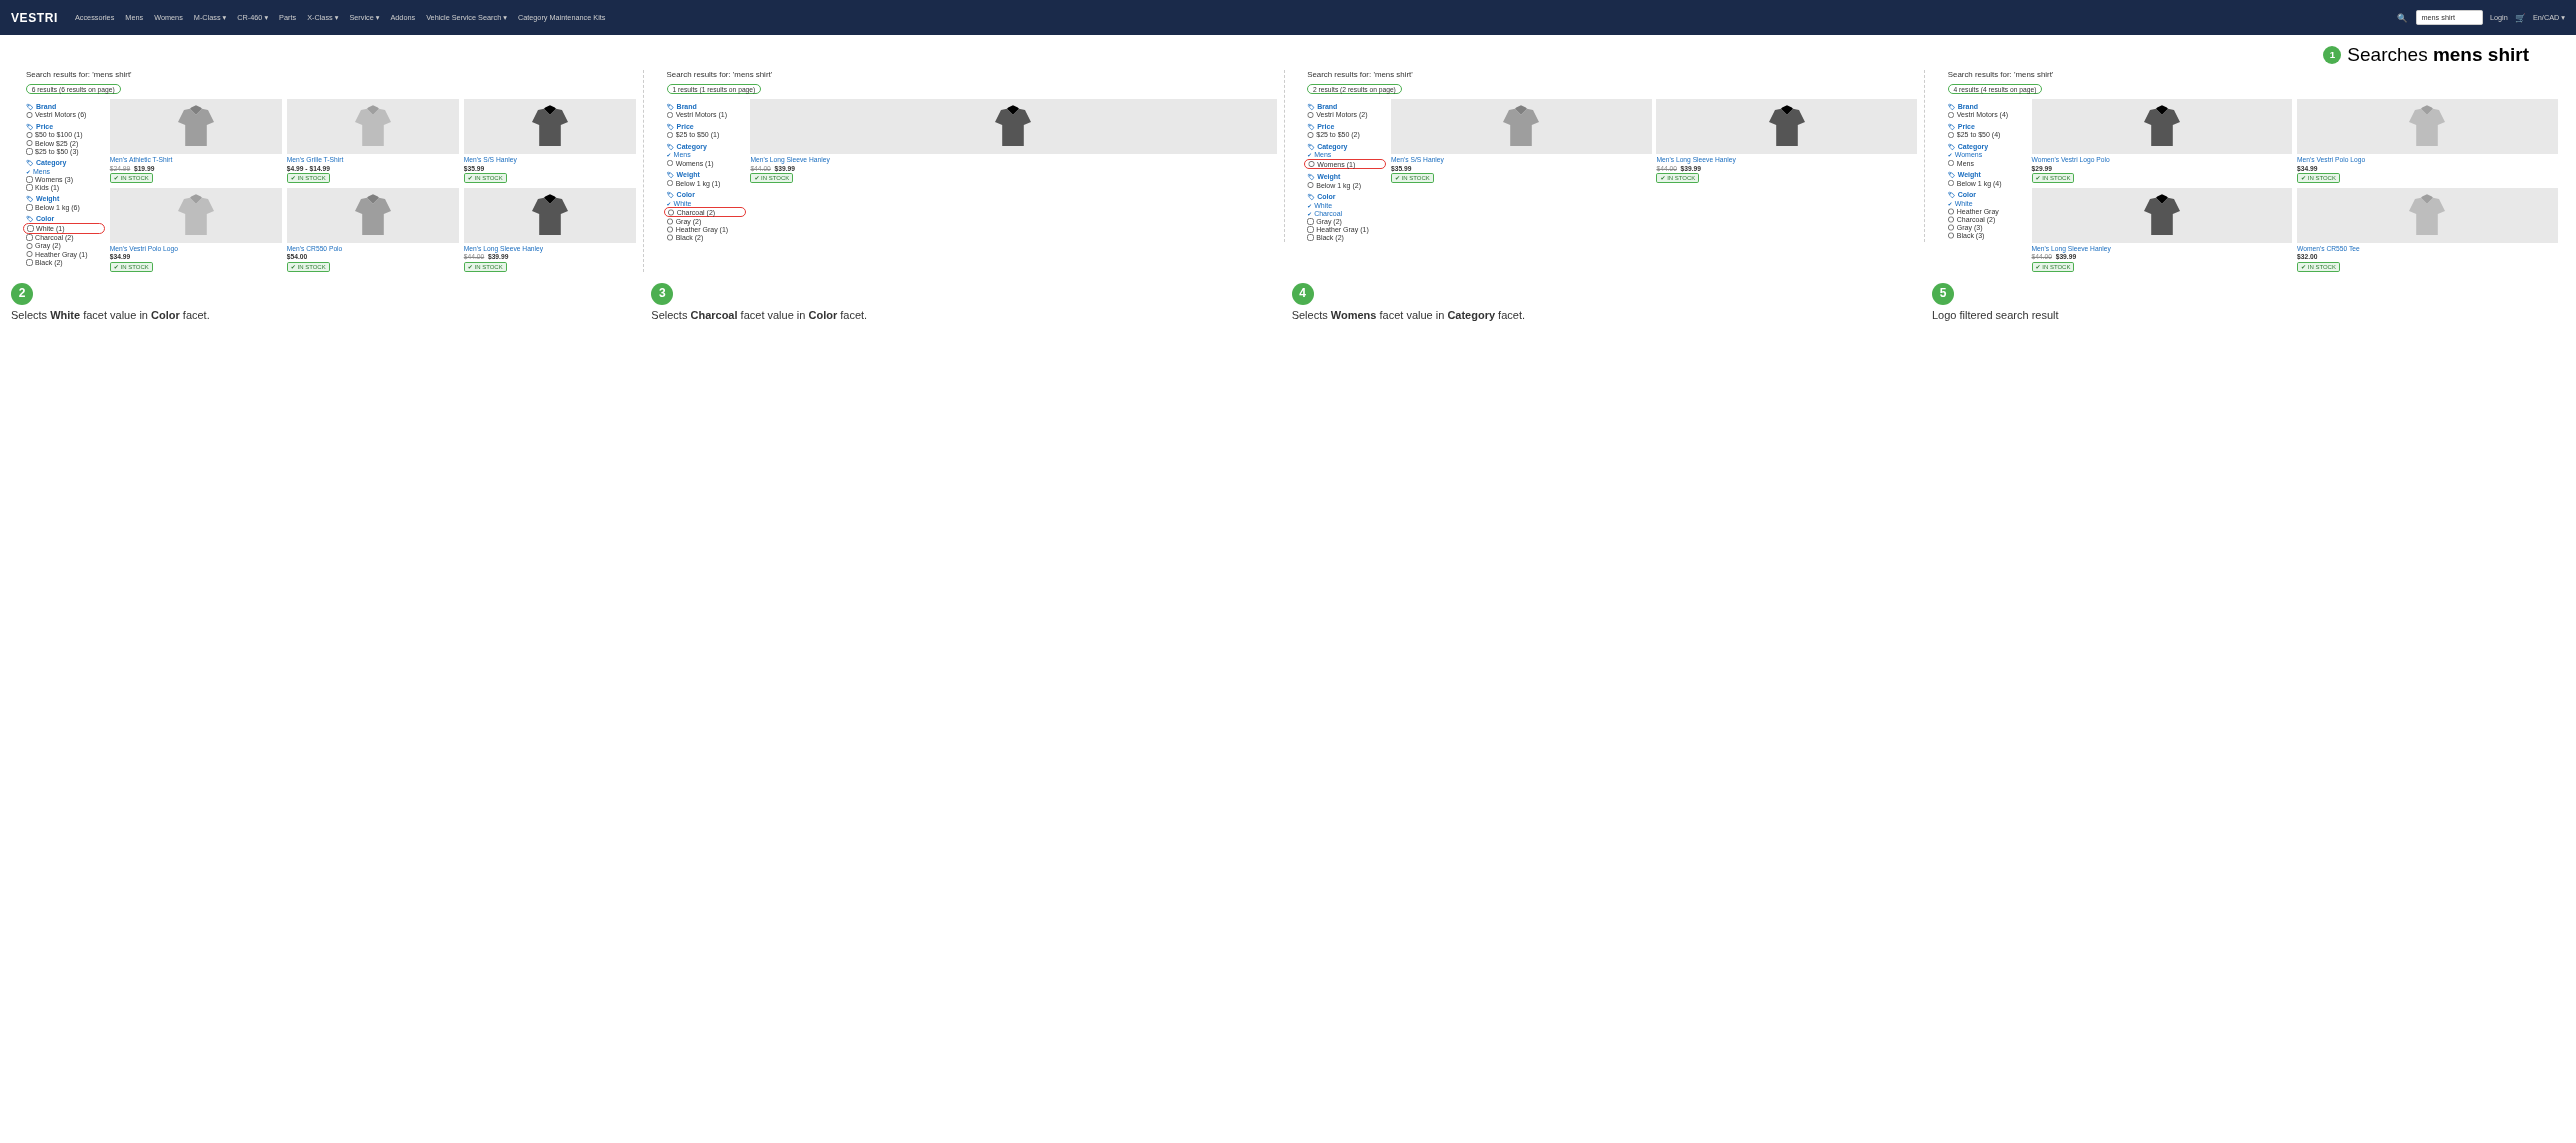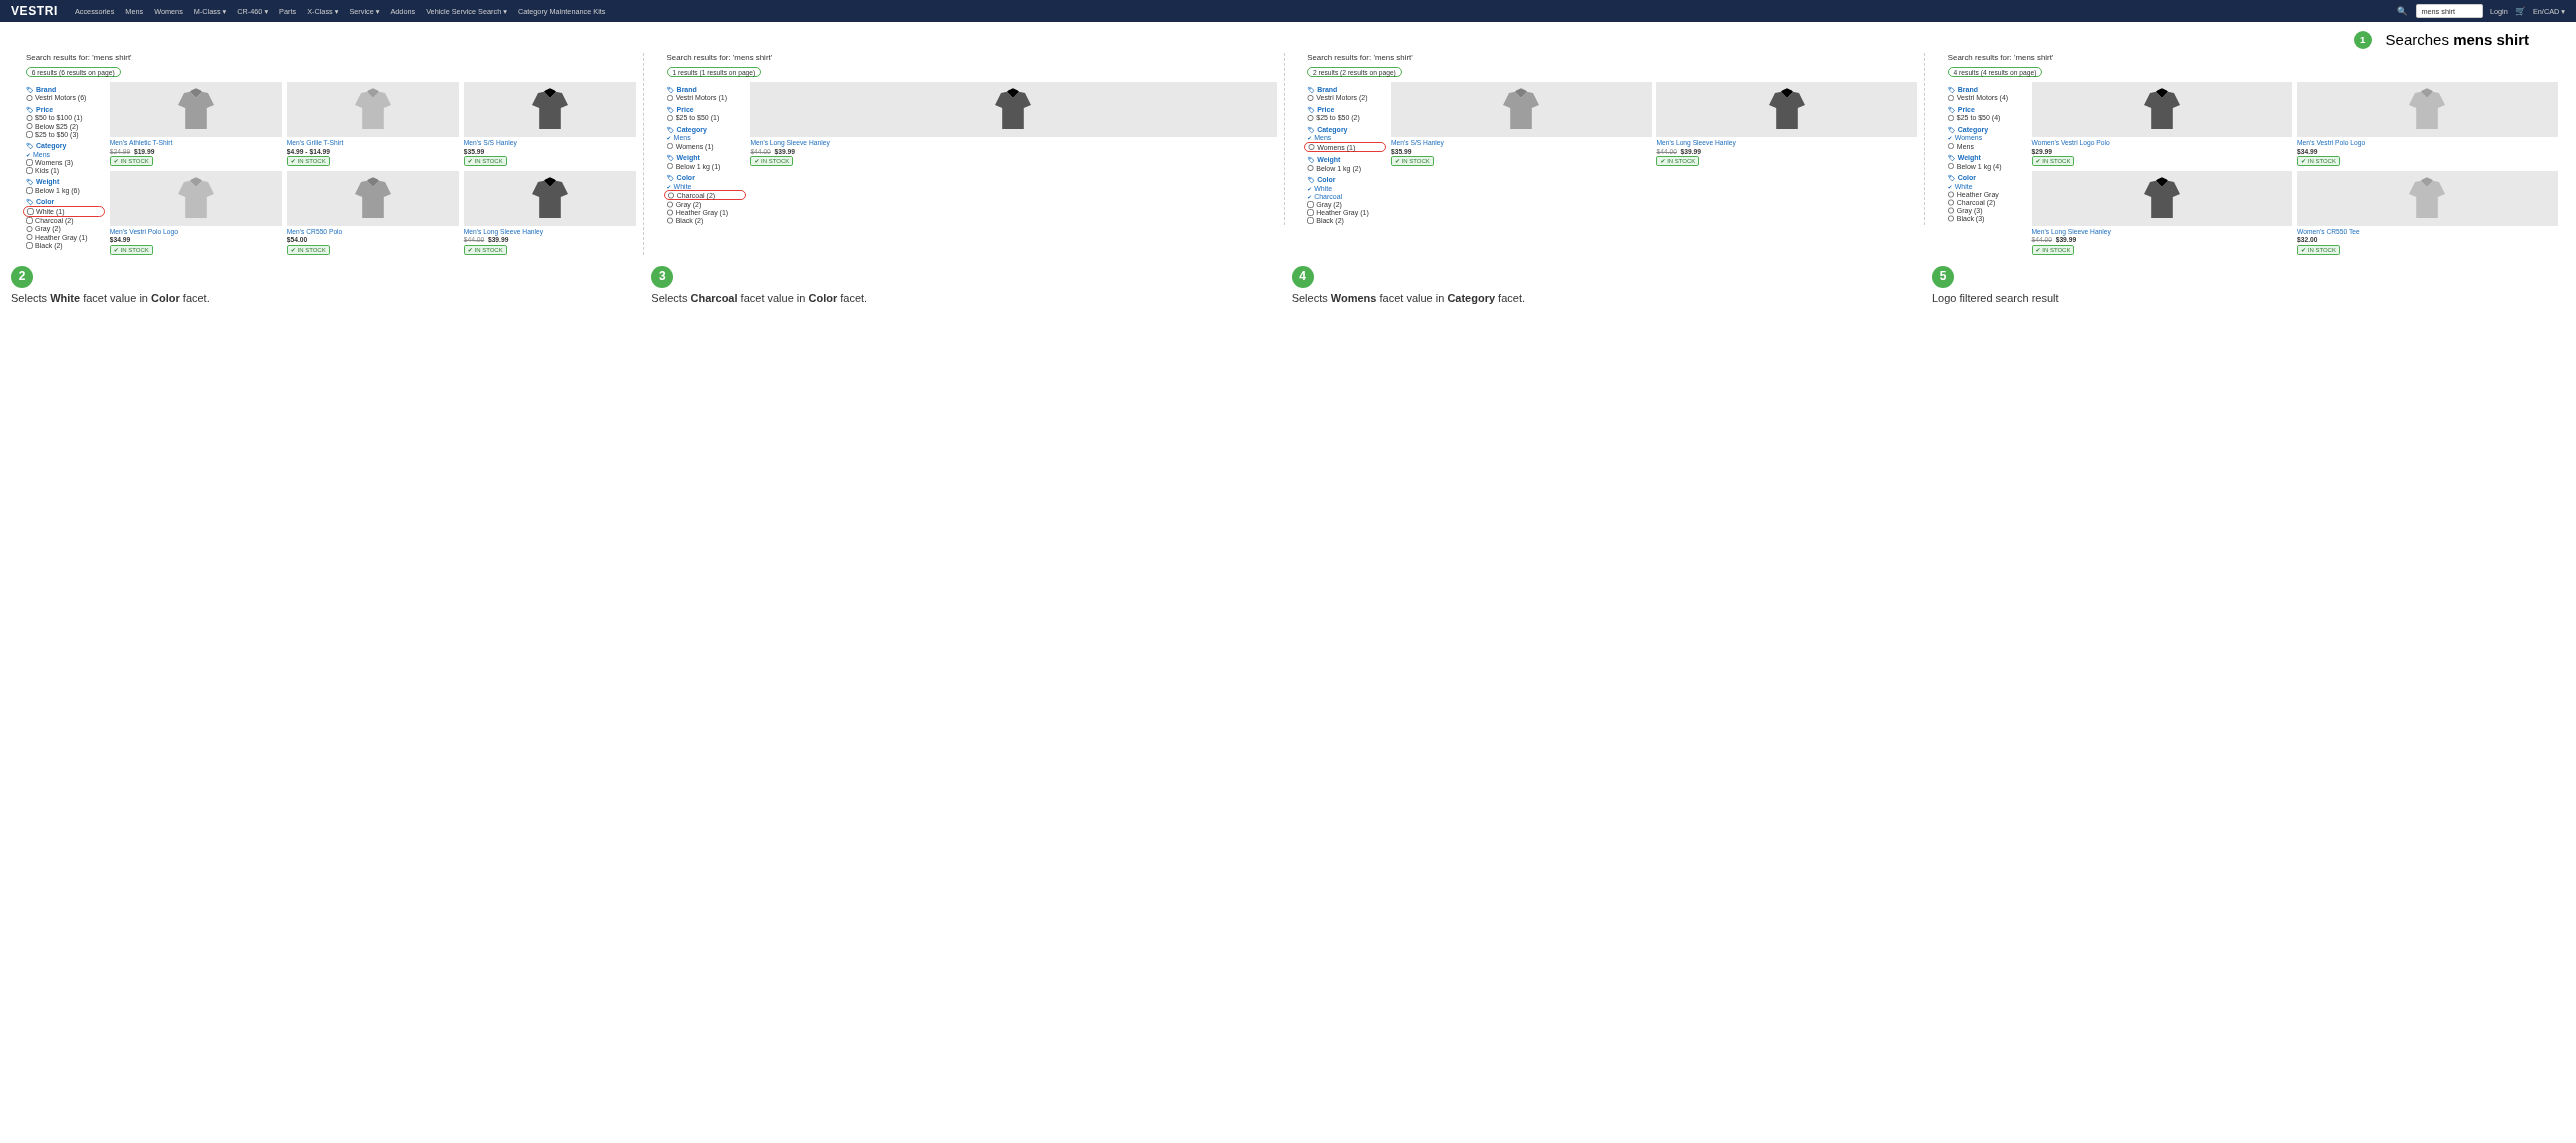--- a/index.html
+++ b/index.html
@@ -5,21 +5,21 @@
     * { box-sizing: border-box; margin: 0; padding: 0; }
     body { font-family: Arial, sans-serif; background: #fff; font-size: 7.9px; overflow-x: hidden; }
 
     
     .navbar {
       background: #1a2a4a;
       color: #fff;
       display: flex;
       align-items: center;
       padding: 0 11px;
-      height: 22px;
+      height: 35px;
       gap: 11px;
     }
     .navbar .logo {
       font-size: 12px;
       font-weight: bold;
       color: #fff;
       letter-spacing: 0.6px;
       margin-right: 6px;
     }
     .navbar .nav-item {
@@ -64,22 +64,22 @@
     .callout-bubble {
       background: #4caf50;
       color: #fff;
       border-radius: 50%;
       width: 18px; height: 18px;
       display: flex; align-items: center; justify-content: center;
       font-weight: bold; font-size: 9.7px;
       flex-shrink: 0;
     }
     .callout-text {
-      font-size: 15px;
-      margin-left: 14px;
+      font-size: 19px;
+      margin-left: 6px;
     }
     .callout-text strong { font-weight: bold; }
 
     
     .panels-row {
       display: flex;
       gap: 0;
       align-items: flex-start;
       position: relative;
     }

